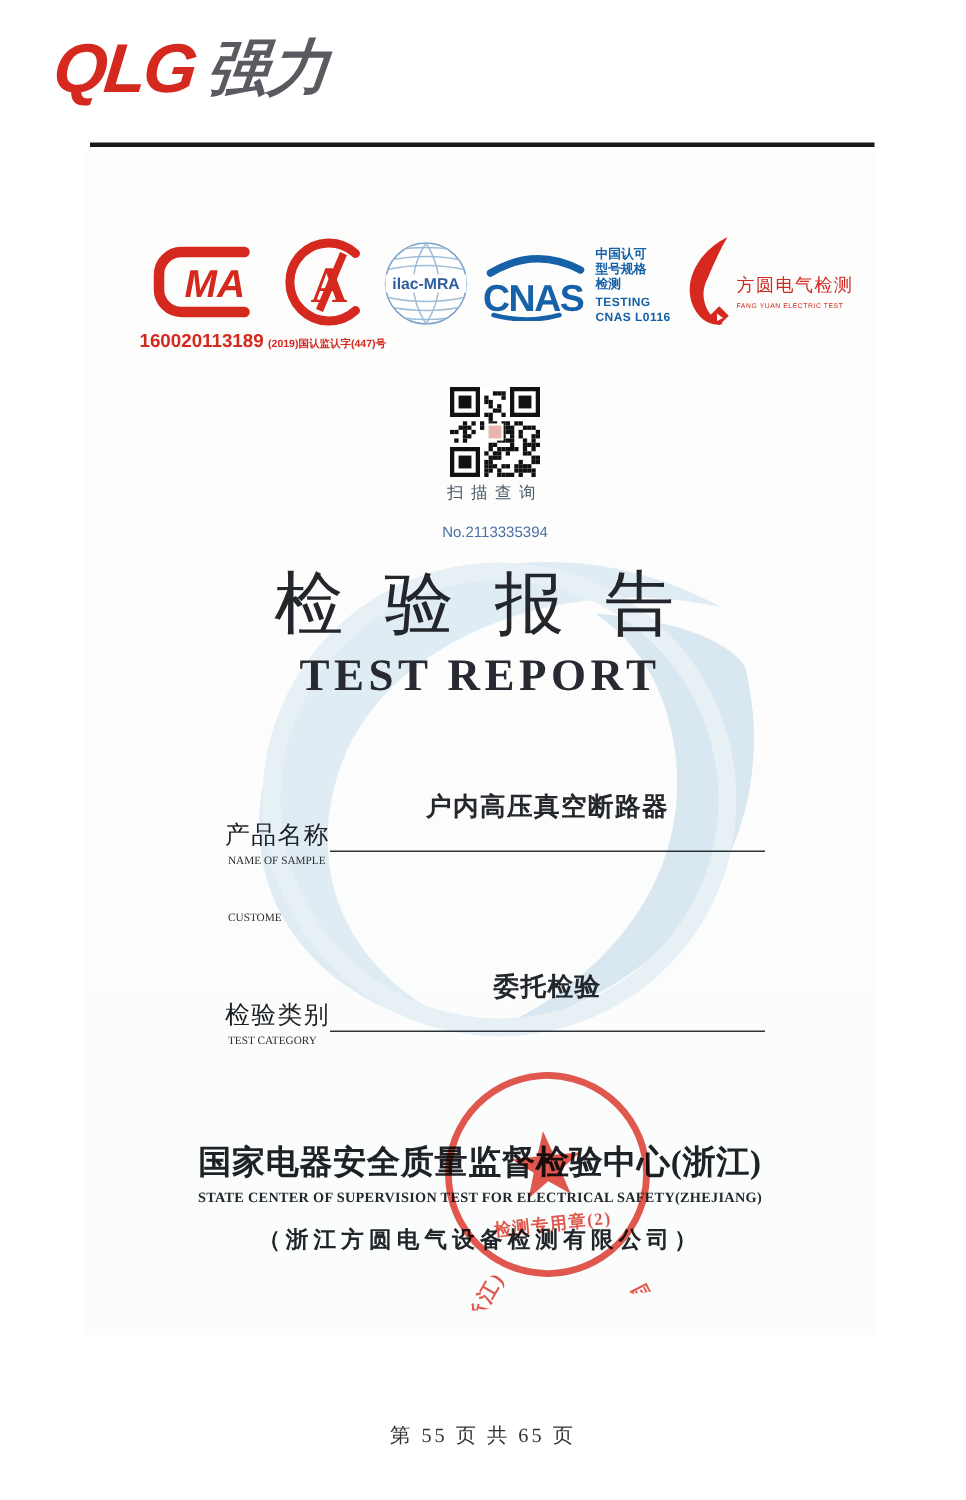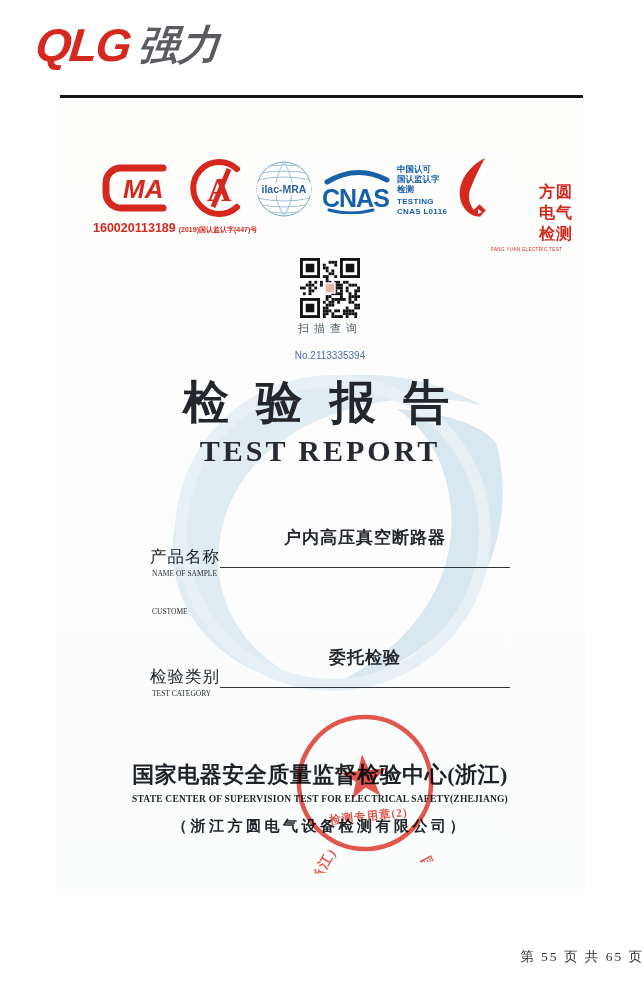--- a/index.html
+++ b/index.html
@@ -26,49 +26,49 @@
   #cma-number .small{font-size:7px;font-weight:bold;margin-left:3px;}
   #cal{left:130px;top:57px;}
   #ilac{left:200px;top:60px;}
   #cnas{left:266px;top:68px;}
   #cnas-text{left:342px;top:64px;color:#1761a8;font-family:"Liberation Sans",sans-serif;
              font-size:8.5px;font-weight:bold;line-height:10px;}
   #cnas-text .en{font-size:8px;letter-spacing:.3px;}
   #cnas-text .gap{height:3px;}
   #fy-swoosh{left:398px;top:56px;}
   #fy-text{left:436px;top:82px;color:#cf2a20;}
-  #fy-text .cn{font-size:16px;font-weight:bold;letter-spacing:1px;font-family:"Liberation Sans",sans-serif;margin-left:48px;}
+  #fy-text .cn{font-size:12px;font-weight:normal;letter-spacing:1px;font-family:"Liberation Sans",sans-serif;}
   #fy-text .en{font-size:4.5px;letter-spacing:.4px;margin-top:2px;font-family:"Liberation Sans",sans-serif;}
   
   .qr-wrap{position:absolute;left:215px;top:158px;width:120px;text-align:center;z-index:1;}
   #qr{width:60px;height:60px;display:block;margin:0 auto;}
   .qr-caption{margin-top:3px;font-size:11px;letter-spacing:5px;color:#4a5a66;font-weight:normal;}
   .qr-number{font-size:10px;color:#4a6fa5;margin-top:14px;font-family:"Liberation Sans",sans-serif;}
   
   .title-cn{position:absolute;left:0;width:100%;top:272px;text-align:center;z-index:1;
-            font-size:46px;font-weight:bold;letter-spacing:8px;color:#23262b;}
+            font-size:46px;font-weight:normal;letter-spacing:8px;color:#23262b;}
   .title-en{position:absolute;left:0;width:100%;top:334px;text-align:center;z-index:1;
             font-size:30px;font-weight:bold;letter-spacing:3px;color:#272b31;}
   
   .field{position:absolute;left:95px;width:360px;z-index:1;}
   .field-top{display:flex;align-items:flex-end;}
   .f-cn{font-size:16.5px;color:#1c2025;white-space:nowrap;letter-spacing:1px;}
   .f-value{flex:1;border-bottom:1.6px solid #2e3338;text-align:center;
            font-size:17px;font-weight:bold;padding-bottom:18px;letter-spacing:1px;}
   .f-en{font-size:7.5px;font-weight:normal;color:#2a2e33;margin-top:1px;margin-left:2px;letter-spacing:0;}
   
   .issuer{position:absolute;left:0;width:100%;top:660px;text-align:center;z-index:1;}
   .issuer-cn{font-size:22px;font-weight:bold;letter-spacing:.5px;color:#1e2227;}
   .issuer-en{font-size:9.5px;font-weight:bold;margin-top:4px;color:#23272c;letter-spacing:.2px;}
   .issuer-sub{font-size:15px;margin-top:13px;letter-spacing:3.5px;color:#22262b;font-weight:bold;}
   
   .stamp{position:absolute;left:225px;top:598px;width:170px;height:170px;z-index:2;
          opacity:.82;mix-blend-mode:multiply;transform:rotate(-6deg);}
   
-  .footer{position:absolute;left:0;width:100%;top:948px;text-align:right;
+  .footer{position:absolute;left:0;width:100%;top:948px;text-align:center;
           font-size:13.5px;color:#2f3338;letter-spacing:2px;}
 </style>
 </head>
 <body>
 
 <div class="brand">
   <span class="brand-qlg">QLG</span>
   <span class="brand-cn">强力</span>
 </div>
 <div class="divider"></div>
@@ -116,21 +116,21 @@
     <text x="29" y="32.5" text-anchor="middle" font-family="Liberation Sans,sans-serif" font-size="10.5" font-weight="bold" fill="#2e5f9e">ilac-MRA</text>
   </svg>
 
   <svg id="cnas" class="logo" width="72" height="46">
     <path d="M6,14 Q36,-4 66,12" fill="none" stroke="#1761a8" stroke-width="5" stroke-linecap="round"></path>
     <text x="1" y="39" font-family="Liberation Sans,sans-serif" font-size="25" font-weight="bold" fill="#1761a8" letter-spacing="-1">CNAS</text>
     <path d="M8,42 Q30,48 52,42" fill="none" stroke="#1761a8" stroke-width="3" stroke-linecap="round"></path>
   </svg>
   <div id="cnas-text" class="logo">
     <div>中国认可</div>
-    <div>国认监认字</div>
+    <div>型号规格</div>
     <div>检测</div>
     <div class="gap"></div>
     <div class="en">TESTING</div>
     <div class="en">CNAS L0116</div>
   </div>
 
   <svg id="fy-swoosh" class="logo" width="38" height="66">
     <path d="M32,2 C12,12 2,32 9,48 C13,57 21,62 29,60 C18,55 12,42 19,29 C23,19 28,9 32,2 Z" fill="#d5281e"></path>
     <rect x="22" y="50" width="9" height="9" transform="rotate(45 26.5 54.5)" fill="#d5281e"></rect>
     <path d="M25,53 l4,3 -4,2 z" fill="#ffffff"></path>

